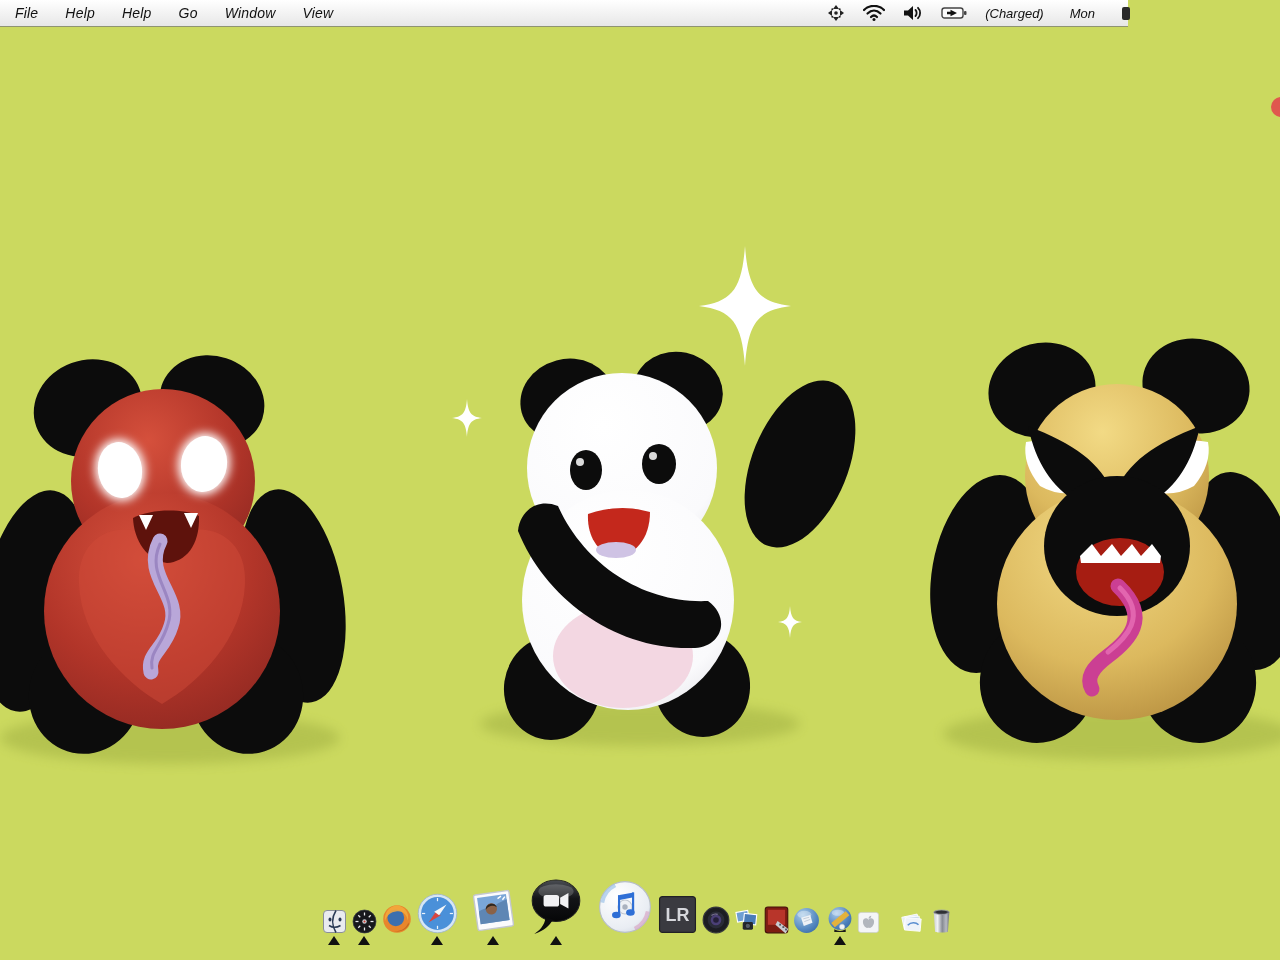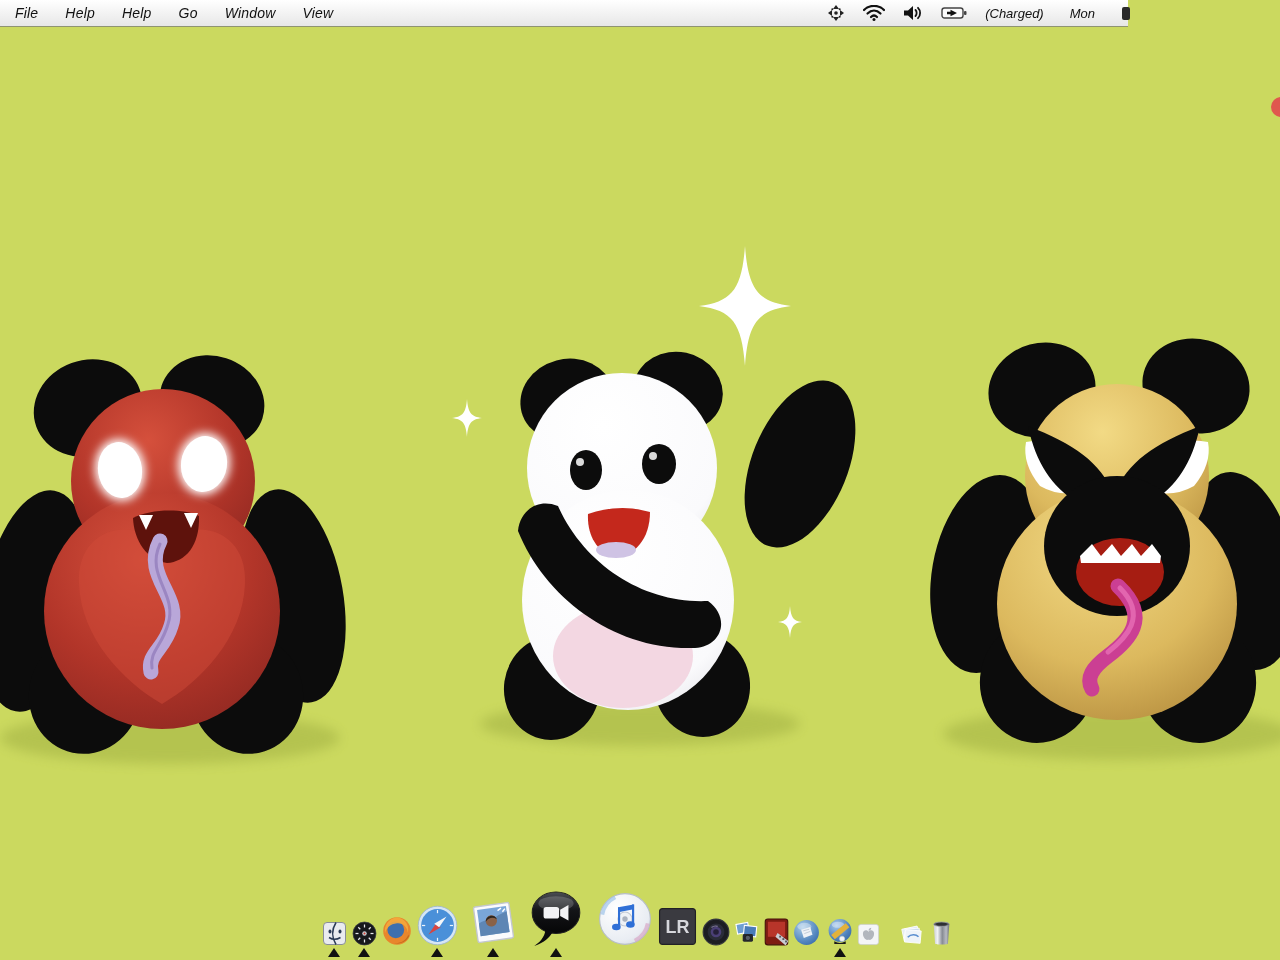--- a/index.html
+++ b/index.html
@@ -20,21 +20,21 @@
   .menubar-left{display:flex;align-items:center;padding-left:15px;gap:27px;}
   .menu-item{font-size:14px;color:#111;line-height:26px;cursor:default;letter-spacing:.2px;}
   .menubar-right{display:flex;align-items:center;gap:18px;padding-right:2px;}
   .status-icon{display:flex;align-items:center;}
   .status-text{font-size:13px;color:#111;}
   .clock{font-size:13px;color:#111;margin-left:8px;}
   .clipped-glyph{display:inline-block;width:8px;height:13px;background:#2a2a2a;border-radius:2px;margin-left:5px;transform:translateX(4px);}
   
   .desktop{position:absolute;top:26px;left:0;width:1280px;height:934px;}
   
-  .dock{position:absolute;left:0;bottom:0;width:1033px;height:120px;z-index:40;}
+  .dock{position:absolute;left:0;bottom:12px;width:1033px;height:120px;z-index:40;}
   .dock-item{position:absolute;bottom:14px;}
   .dock-item svg{display:block;}
   .run-tri{
     position:absolute;bottom:3px;width:0;height:0;
     border-left:6px solid transparent;border-right:6px solid transparent;
     border-bottom:9px solid #111;
   }
 </style>
 </head>
 <body>

